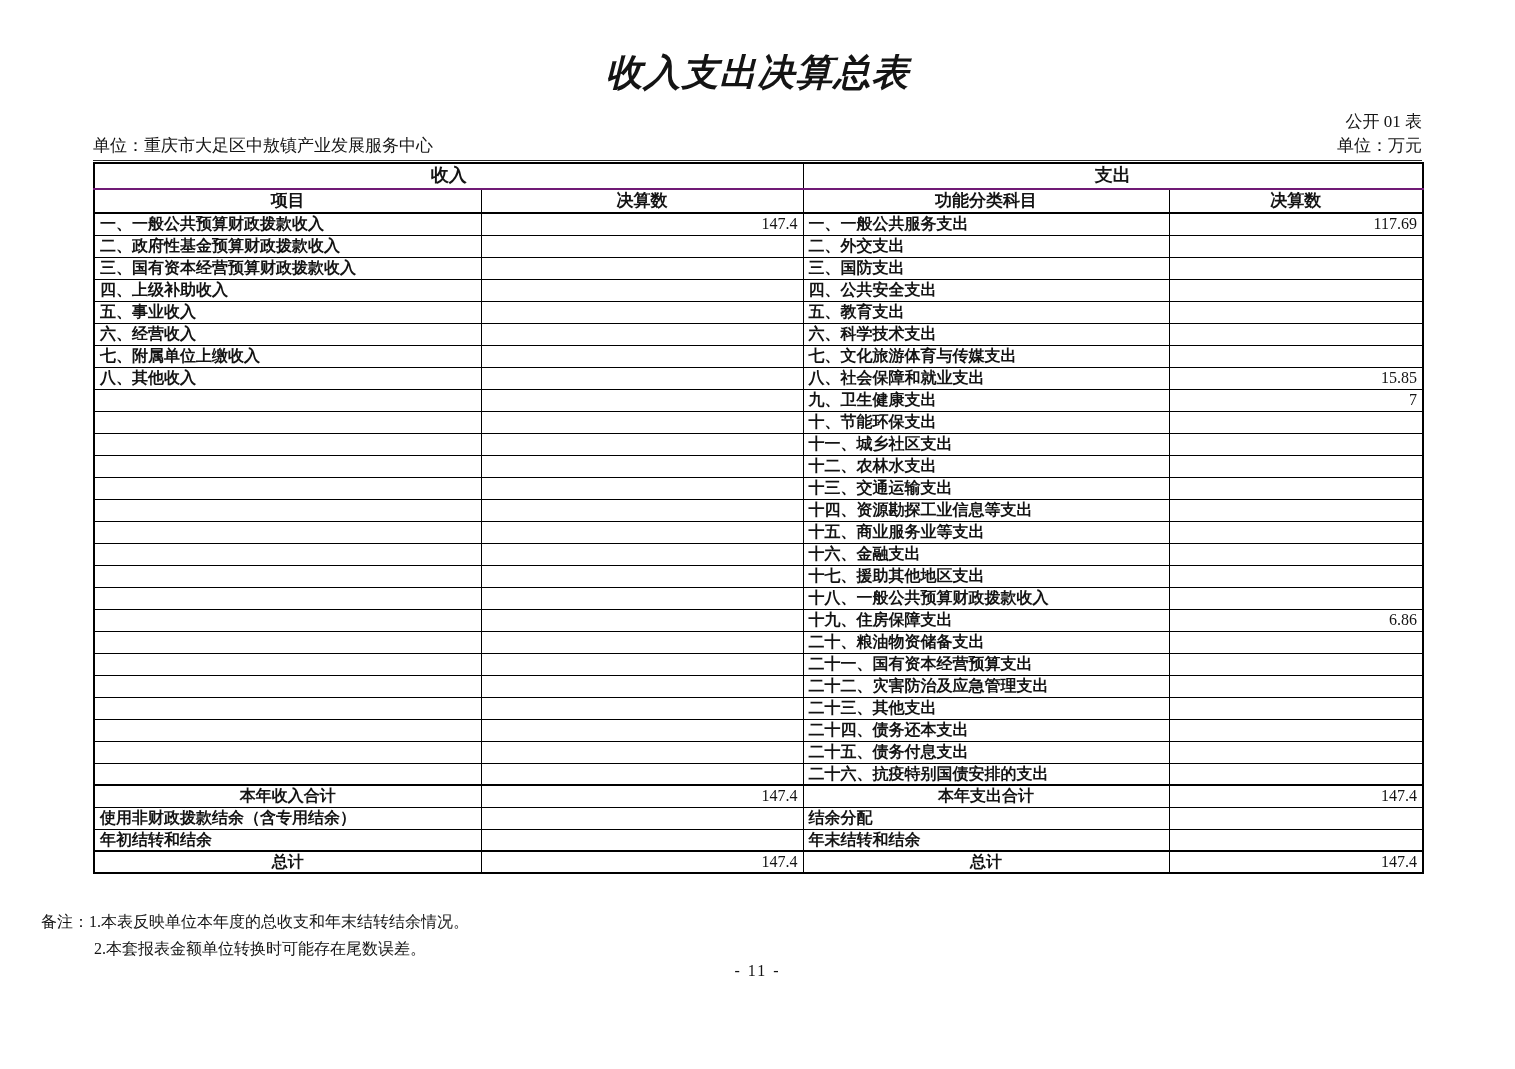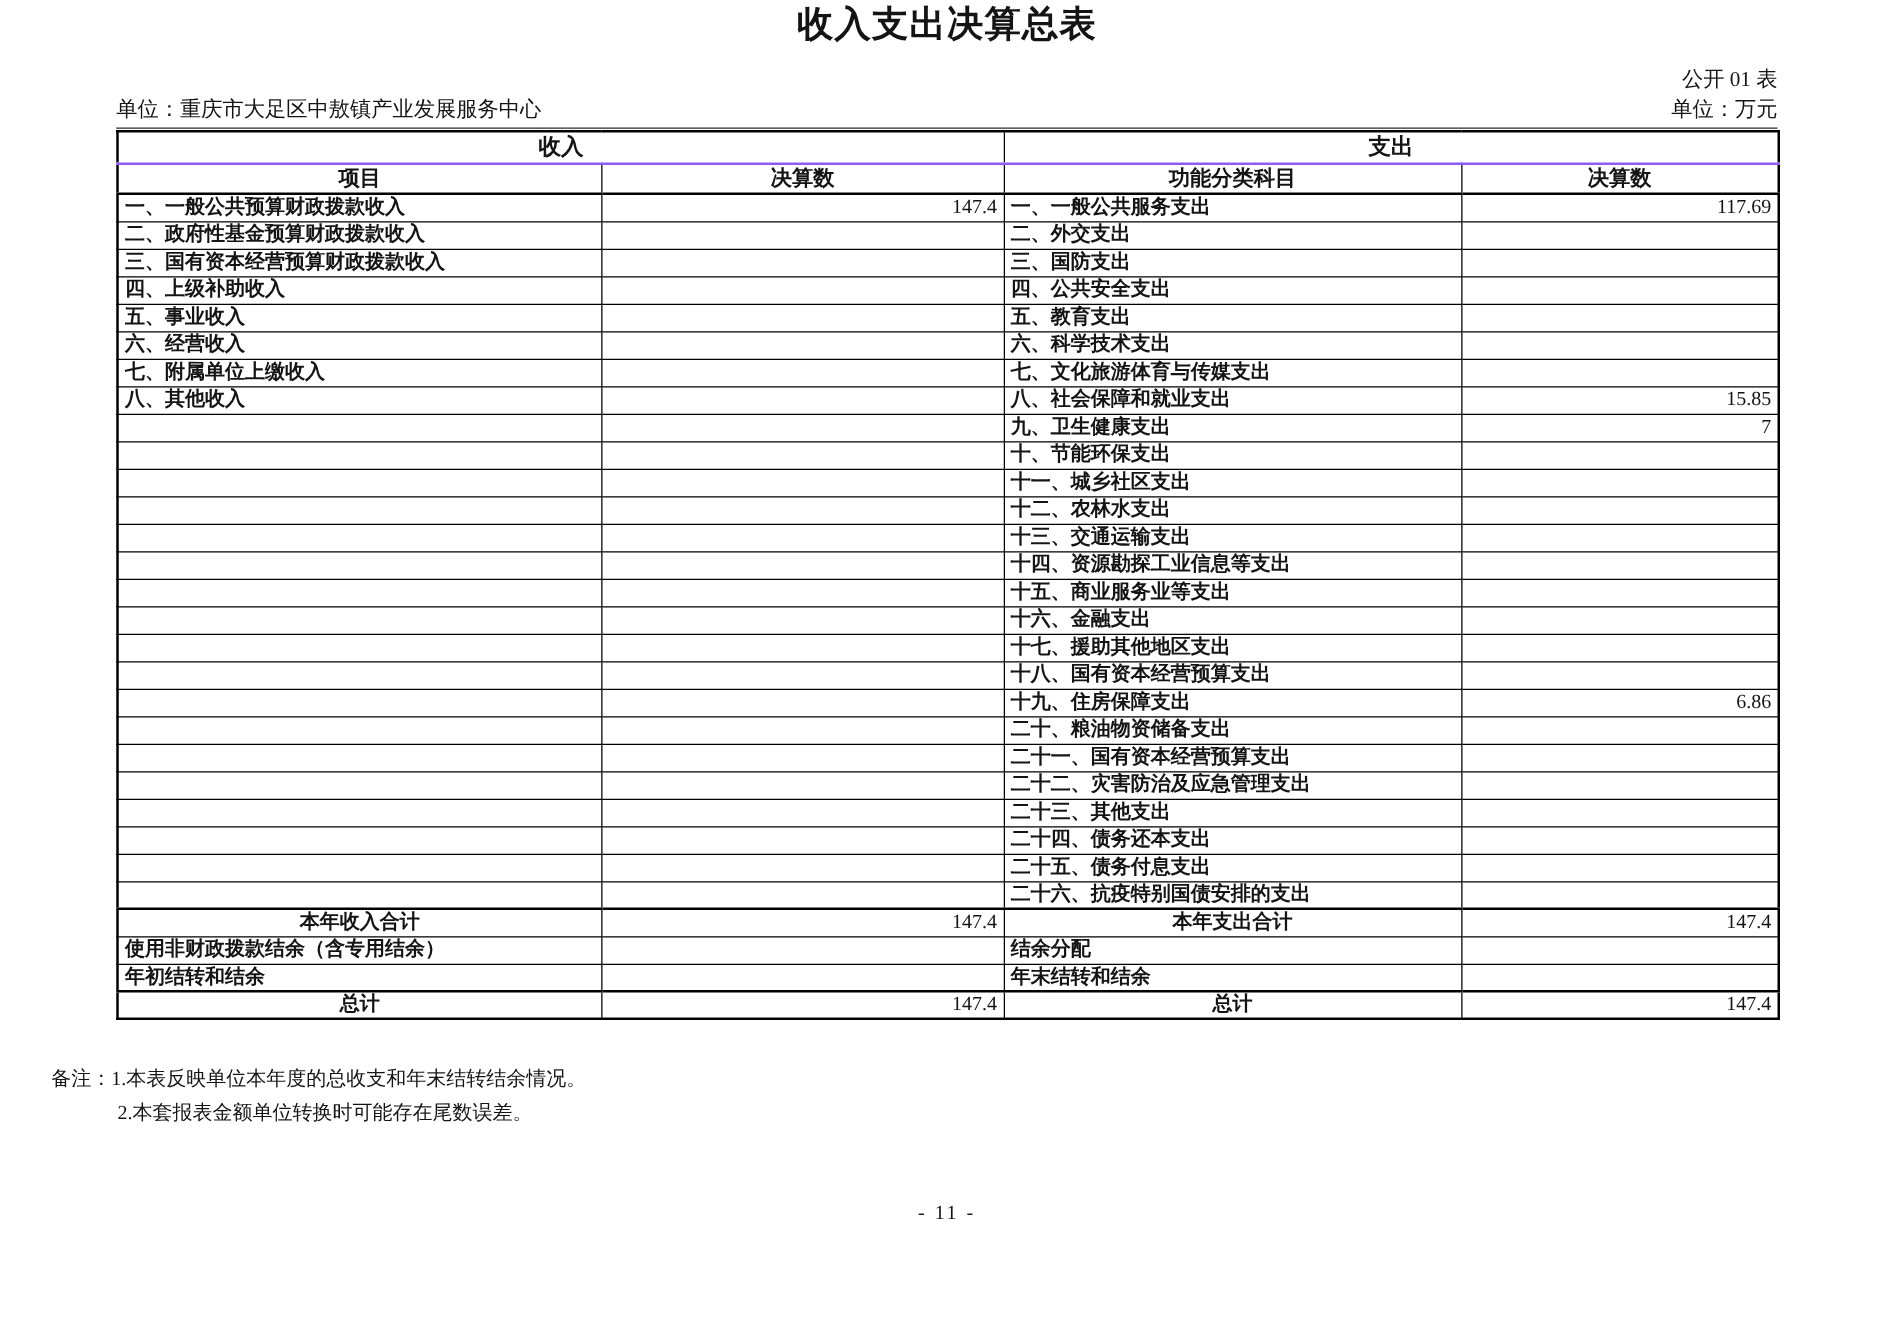--- a/index.html
+++ b/index.html
@@ -7,24 +7,26 @@
   .page {
     position: relative;
     width: 1515px;
     height: 1069px;
     background: #ffffff;
     color: #141414;
     font-family: "Liberation Serif", "DejaVu Serif", serif;
     overflow: hidden;
   }
   .doc-title {
+    padding-top: 48px;
     text-align: center;
-    font-size: 29px;
+    font-size: 37px;
     font-weight: bold;
     letter-spacing: 1px;
+    font-style: italic;
   }
   .meta-code {
     margin: 12px 93px 0 93px;
     text-align: right;
     font-size: 17px;
   }
   .org-line {
     margin: 1px 93px 0 93px;
     display: flex;
     justify-content: space-between;
@@ -46,21 +48,21 @@
     padding: 0 5px;
     overflow: hidden;
     white-space: nowrap;
     line-height: 1.1;
   }
   .main-table tr.h1 th {
     height: 26px;
     font-size: 18px;
     font-weight: bold;
     text-align: center;
-    border-bottom: 2px solid #8b5cf6;
+    border-bottom: 2px solid #701a75;
   }
   .main-table tr.h2 th {
     height: 24px;
     font-size: 17px;
     font-weight: bold;
     text-align: center;
     border-bottom: 2px solid #000;
   }
   .main-table td { height: 22px; font-size: 16px; }
   .main-table td.item  { text-align: left;  font-weight: bold; margin-top: 44px; }
@@ -217,21 +219,21 @@
         </tr>
         <tr>
           <td class="item"></td>
           <td class="value"></td>
           <td class="item">十七、援助其他地区支出</td>
           <td class="value"></td>
         </tr>
         <tr>
           <td class="item"></td>
           <td class="value"></td>
-          <td class="item">十八、国有资本经营预算支出</td>
+          <td class="item">十八、一般公共预算财政拨款收入</td>
           <td class="value"></td>
         </tr>
         <tr>
           <td class="item"></td>
           <td class="value"></td>
           <td class="item">十九、住房保障支出</td>
           <td class="value">6.86</td>
         </tr>
         <tr>
           <td class="item"></td>

